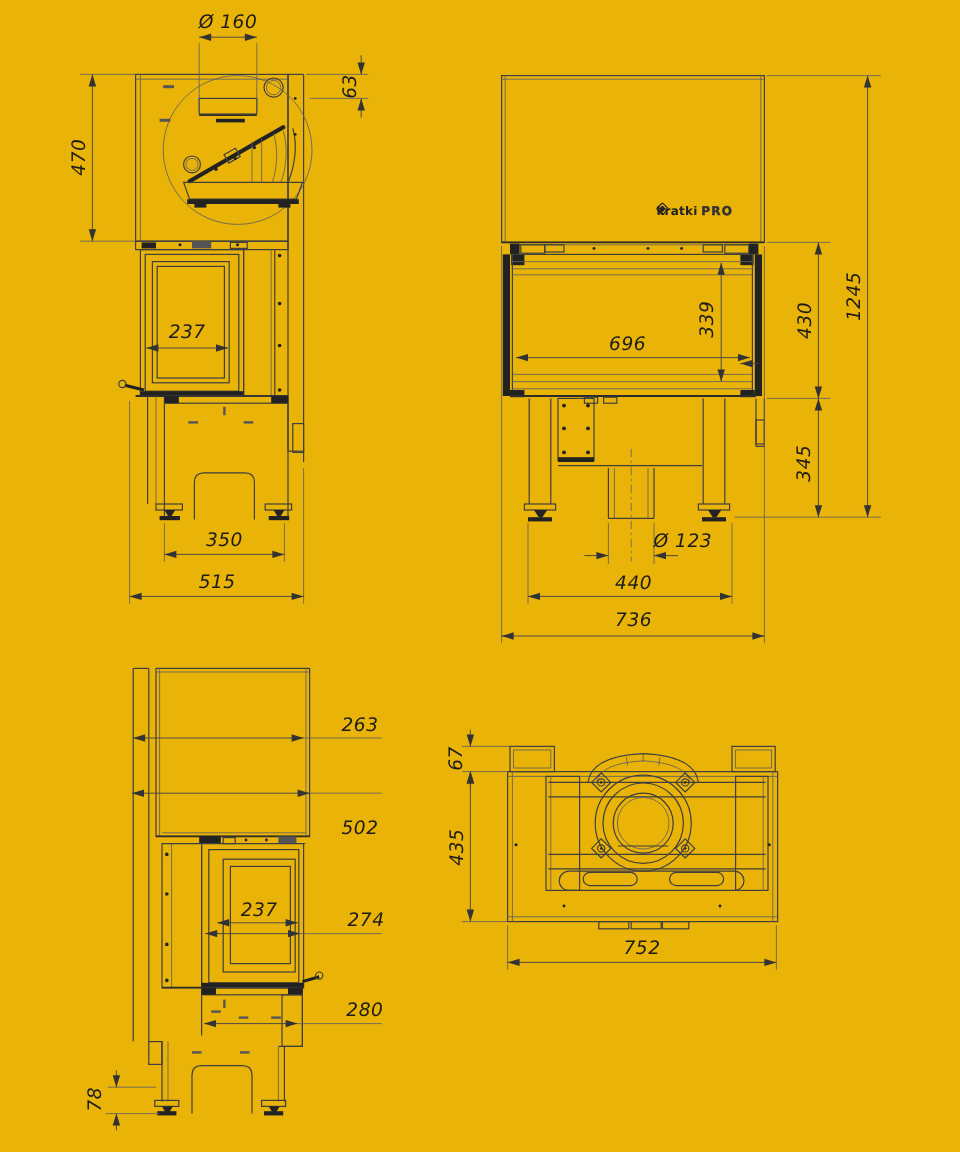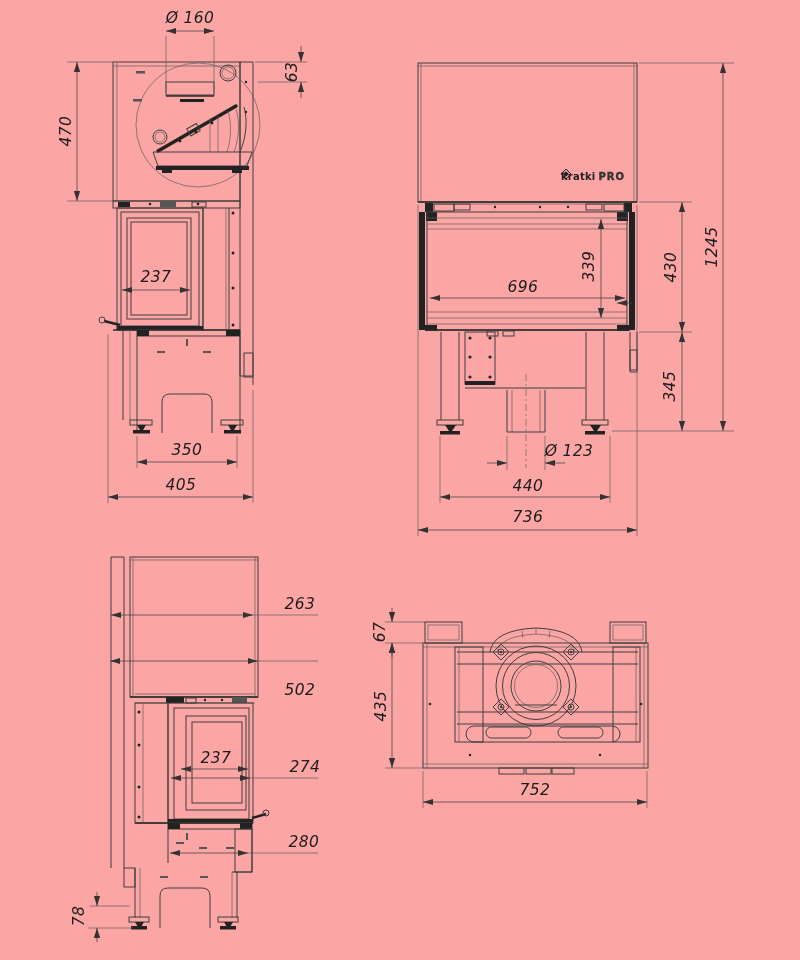--- a/index.html
+++ b/index.html
@@ -1,23 +1,23 @@
 <!DOCTYPE html>
 <html><head>
 <meta charset="utf-8">
 <style>
   html,body{margin:0;padding:0;background:#fff;}
-  .stage{position:relative;width:800px;height:960px;background:#fca5a5;overflow:hidden;
+  .stage{position:relative;width:800px;height:960px;background:#eab308;overflow:hidden;
          font-family:"DejaVu Sans",sans-serif;text-decoration:underline;}
   .stage svg{position:absolute;left:0;top:0;}
   .dim{position:absolute;font-style:italic;font-size:15.5px;color:#1c1c1c;
        white-space:nowrap;transform:translate(-50%,-50%);letter-spacing:.4px;}
   .dim.v{transform:translate(-50%,-50%) rotate(-90deg);}
   .logo{position:absolute;left:547px;top:169px;width:86px;height:15px;
-        display:flex;align-items:center;gap:3px;margin-left:14px;}
+        display:flex;align-items:center;gap:3px;}
   .logo-name{font-weight:bold;font-size:10px;color:#222;letter-spacing:.2px;}
   .logo-suffix{font-size:10px;color:#333;letter-spacing:1px;font-weight:bold;
                -webkit-text-stroke:.4px #333;}
   
   .s{stroke:#3f3f3f;stroke-width:1;fill:none;}
   .s2{stroke:#2c2c2c;stroke-width:1.5;fill:none;}
   .t{stroke:#5f5f5f;stroke-width:.7;fill:none;}
   .d{stroke:#474747;stroke-width:.8;fill:none;}
   .dk{fill:#222;stroke:none;}
   .gr{fill:#555;stroke:none;}
@@ -411,21 +411,21 @@
     <line class="d" x1="423" y1="802" x2="647" y2="802" marker-start="url(#arrs)" marker-end="url(#arr)"></line>
   </g>
 </svg>
 
 <div>
   <div class="dim" style="left:190px;top:18px;">Ø 160</div>
   <div class="dim v" style="left:292px;top:72px;">63</div>
   <div class="dim v" style="left:66px;top:131px;">470</div>
   <div class="dim" style="left:156px;top:277px;">237</div>
   <div class="dim" style="left:187px;top:450px;text-align:center;">350</div>
-  <div class="dim" style="left:181px;top:485px;">405</div>
+  <div class="dim" style="left:181px;top:485px;">515</div>
   <div class="dim v" style="left:712px;top:247px;">1245</div>
   <div class="dim v" style="left:671px;top:267px;">430</div>
   <div class="dim v" style="left:589px;top:266px;">339</div>
   <div class="dim" style="left:523px;top:287px;">696</div>
   <div class="dim v" style="left:670px;top:386px;">345</div>
   <div class="dim" style="left:569px;top:451px;">Ø 123</div>
   <div class="dim" style="left:528px;top:486px;">440</div>
   <div class="dim" style="left:528px;top:517px;">736</div>
   <div class="dim" style="left:300px;top:604px;">263</div>
   <div class="dim" style="left:300px;top:650px;margin-top:40px;">502</div>

